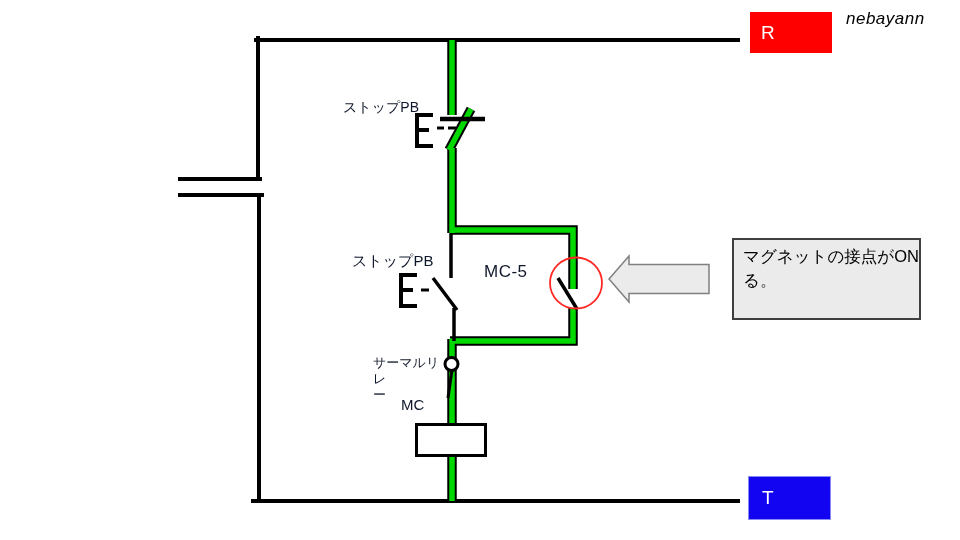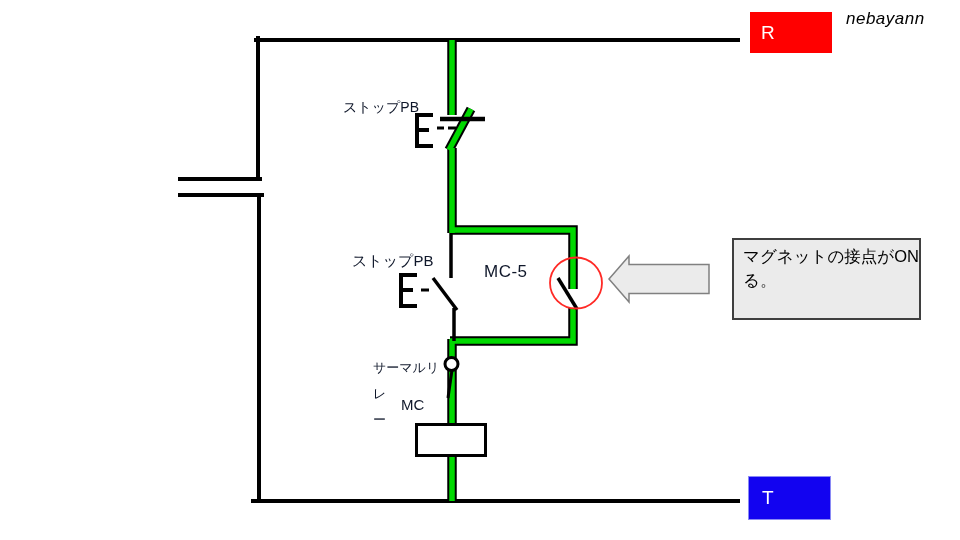--- a/index.html
+++ b/index.html
@@ -38,21 +38,21 @@
     margin-left:24px;
   }
   #callout-box .line{font-size:16.5px;line-height:24px;color:#000;white-space:nowrap;}
   #mc-coil-box{
     position:absolute;left:415px;top:423px;width:72px;height:34px;
     background:#fff;border:3px solid #000;box-sizing:border-box;
   }
   #stop-pb-label{left:343px;top:99px;font-size:14px;}
   #start-pb-label{left:352px;top:252px;font-size:15px;}
   #mc1-label{left:484px;top:262px;font-size:17px;letter-spacing:.5px;}
-  #thermal-label{left:373px;top:355px;font-size:13px;line-height:26px;white-space:normal;width:70px;}
+  #thermal-label{left:373px;top:355px;font-size:13px;line-height:16px;white-space:normal;width:70px;}
   #mc-label{left:401px;top:396px;font-size:15px;}
 </style>
 </head>
 <body>
 
 <div id="stage">
 
   <svg id="circuit-svg" width="960" height="540" viewBox="0 0 960 540">
 
     <g stroke="#000" stroke-width="4" stroke-linecap="square" fill="none">

